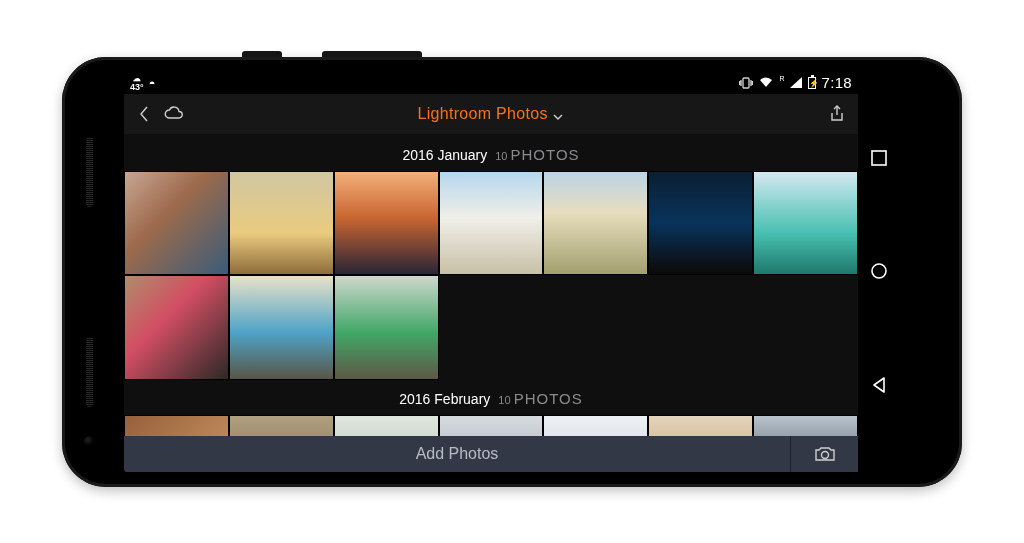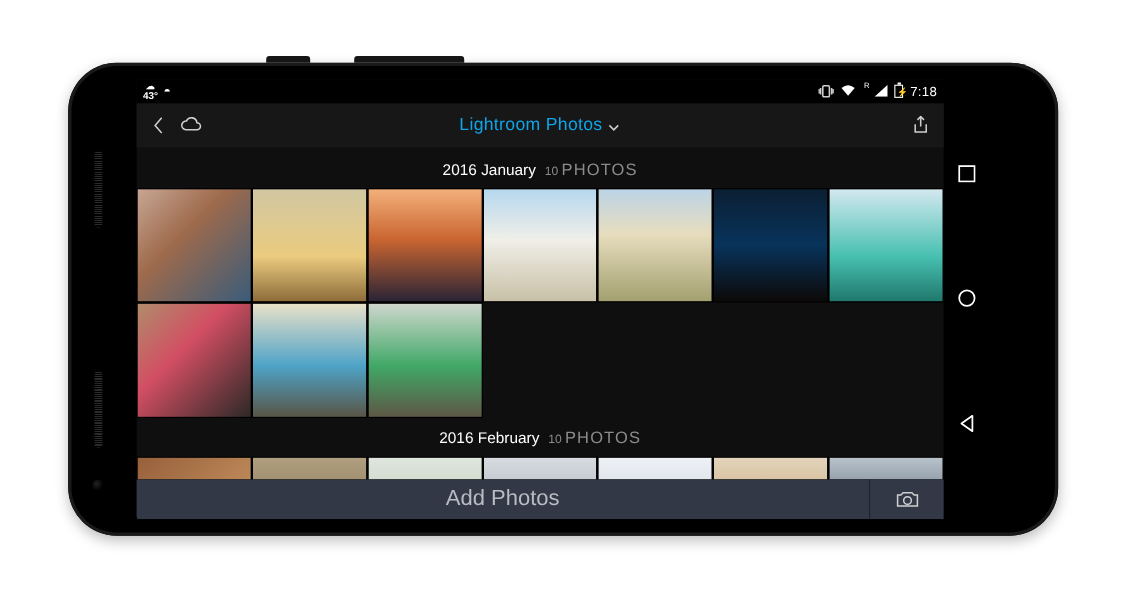--- a/index.html
+++ b/index.html
@@ -79,36 +79,36 @@
     font-weight:600; font-size:9px; line-height:9px; text-align:center;
   }
   .status .left .temp .w{font-size:8px;}
   .status .right{margin-left:auto;display:flex;align-items:center;gap:6px;}
   .r-badge{font-size:7px;transform:translate(1px,-4px);}
   .batt{
     width:8px;height:12px;border:1px solid #fff;position:relative;
   }
   .batt::before{content:"";position:absolute;top:-3px;left:2px;width:3px;height:2px;background:#fff;}
   .bolt{position:absolute;left:1px;top:1px;font-size:8px;}
-  .time{font-size:12px;letter-spacing:.3px;}
+  .time{font-size:15px;letter-spacing:.3px;}
   
   .toolbar{
     height:40px;
     background:var(--toolbar);
     display:flex;
     align-items:center;
     color:var(--light);
     padding:0 10px;
     position:relative;
   }
   .toolbar .back{width:20px;display:flex;justify-content:center;}
   .toolbar .cloud{width:28px;margin-left:6px;display:flex;justify-content:center;}
   .toolbar .title{
     position:absolute;left:0;right:0;text-align:center;
-    font-size:16px;font-weight:300;color:#0ea5e9;letter-spacing:.3px;
+    font-size:16px;font-weight:300;color:#f97316;letter-spacing:.3px;
     pointer-events:none;
   }
   .toolbar .share{margin-left:auto;width:22px;display:flex;justify-content:center;}
   svg{display:block;}
   .icon{stroke:#cfcfd1;fill:none;stroke-width:1.4;}
   .chev{position:relative; top:2px;}
   
   .scroller{
     flex:1;
     overflow:hidden;
@@ -137,21 +137,21 @@
   .sec2 .thumb{aspect-ratio:auto; height:60px;}
   
   .bottombar{
     height:36px;
     background:var(--bottom);
     display:flex;
     align-items:stretch;
   }
   .bottombar .add{
     flex:1;display:flex;align-items:center;justify-content:center;
-    color:#b9bcc4;font-size:20px;font-weight:300;
+    color:#b9bcc4;font-size:16px;font-weight:300;
   }
   .bottombar .cambtn{
     width:68px;border-left:1px solid #1d222e;
     display:flex;align-items:center;justify-content:center;color:#b9bcc4;
   }
   
   .softnav{
     width:var(--softnav-w);
     background:#000;
     display:flex;

